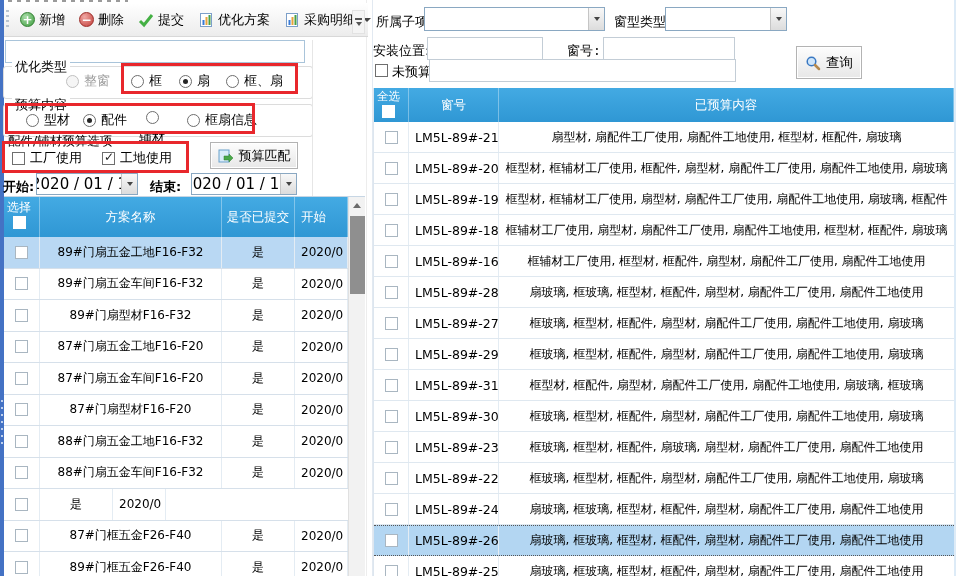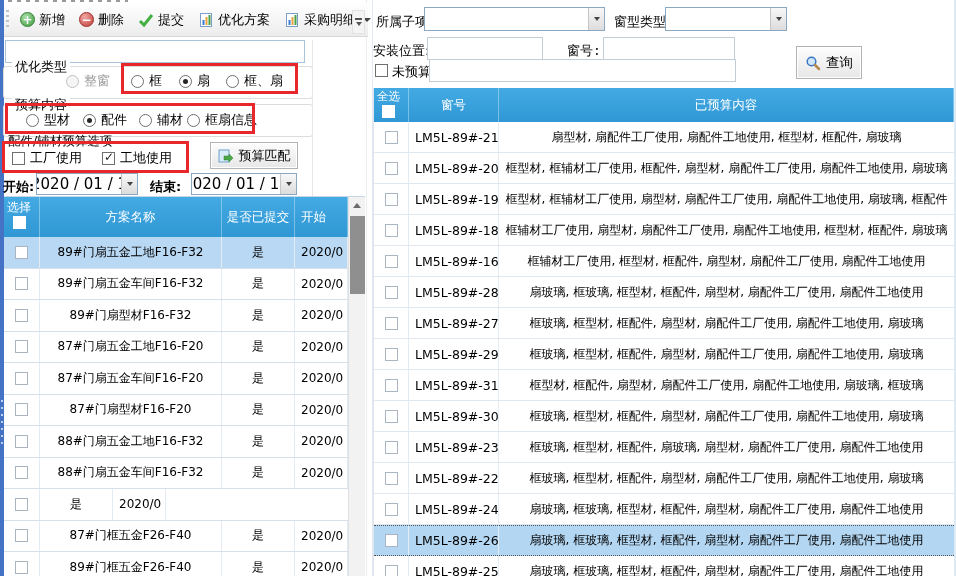--- a/index.html
+++ b/index.html
@@ -205,21 +205,21 @@
   <div class="grpbox" id="grp-bud"></div>
   <span class="grp-label" id="lbl-bud">预算内容</span>
   <span class="radio" style="left:26px; top:111px;">
     <span class="radio-circle"></span>
     <span class="radio-label">型材</span>
   </span>
   <span class="radio on" style="left:83px; top:111px;">
     <span class="radio-circle"></span>
     <span class="radio-label">配件</span>
   </span>
-  <span class="radio" style="left:139px; top:111px;">
+  <span class="radio" style="left:139px; top:111px;flex-direction:column;">
     <span class="radio-circle"></span>
     <span class="radio-label">辅材</span>
   </span>
   <span class="radio" style="left:187px; top:111px;">
     <span class="radio-circle"></span>
     <span class="radio-label">框扇信息</span>
   </span>
 
   <span id="lbl-usage">配件/辅材预算选项</span>
   <span class="cbrow" style="left:12px; top:149px;">

